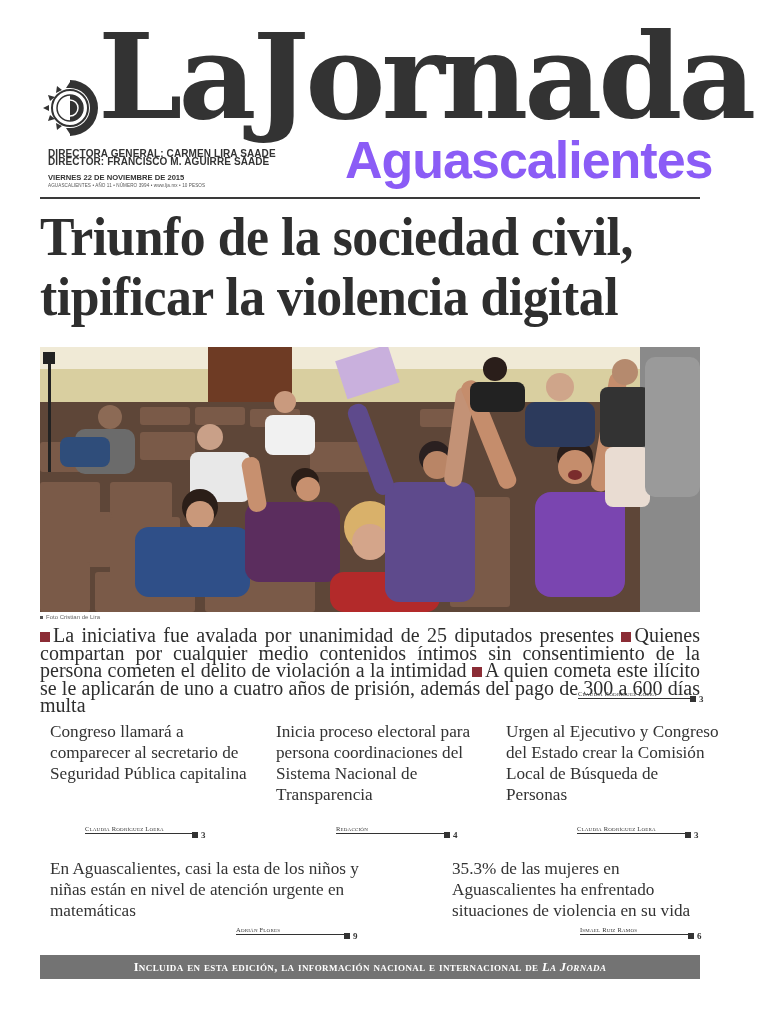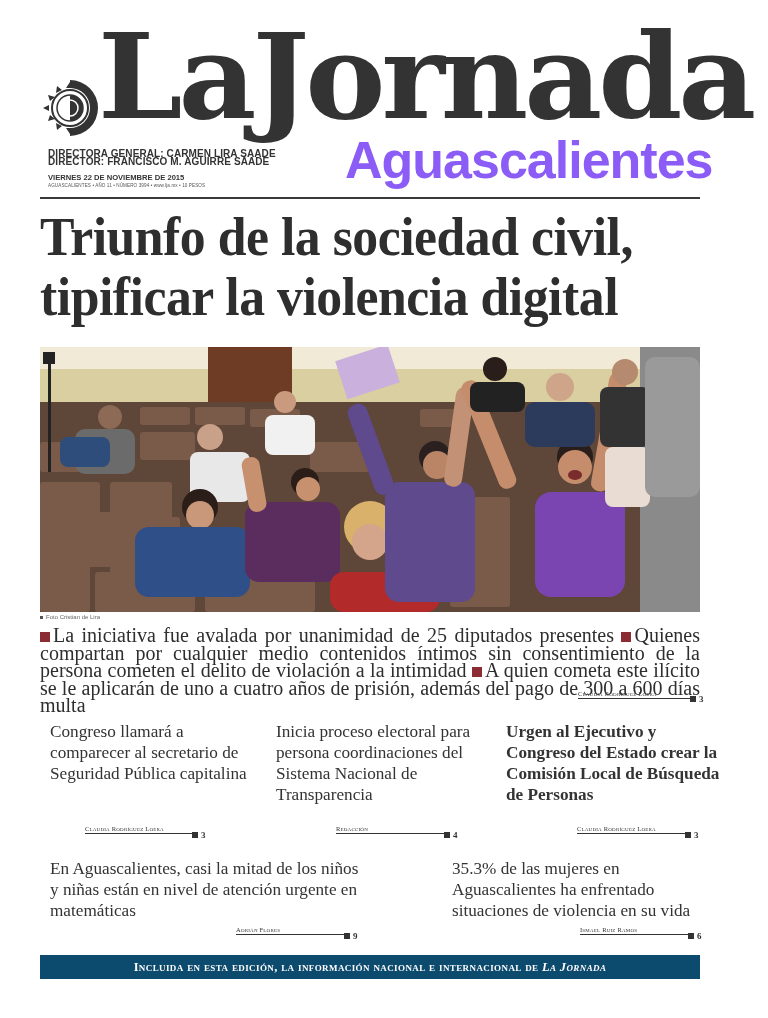--- a/index.html
+++ b/index.html
@@ -31,21 +31,21 @@
     
     .byline { font-family: "Liberation Serif", serif; font-size: 6.5px; font-variant: small-caps; color: #333; letter-spacing: 0.2px; }
     .byline .line { position: absolute; left: 0; bottom: -2px; height: 1px; background: #333; }
     .page-ref { font-family: "Liberation Serif", serif; font-weight: bold; font-size: 9px; color: #333; }
     .page-ref .sq { display: inline-block; width: 6px; height: 6px; background: #333; margin-right: 3px; vertical-align: 0px; }
 
     
     .story { font-size: 17.2px; line-height: 21px; color: #333; margin-left: 10px; }
 
     
-    .banner { left: 40px; top: 955px; width: 660px; height: 24px; background: #0c4a6e; color: #ffffff; font-family: "Liberation Serif", serif; font-weight: bold; font-size: 12.4px; line-height: 24px; text-align: center; font-variant: small-caps; letter-spacing: 0.4px; white-space: nowrap; }
+    .banner { left: 40px; top: 955px; width: 660px; height: 24px; background: #737373; color: #ffffff; font-family: "Liberation Serif", serif; font-weight: bold; font-size: 12.4px; line-height: 24px; text-align: center; font-variant: small-caps; letter-spacing: 0.4px; white-space: nowrap; }
     .banner .ital { font-style: italic; }
   </style>
 </head>
 <body>
 
 <div class="abs sun">
   <svg width="60" height="60" viewBox="0 0 60 60">
     <g fill="#333">
       <path d="M30 2 A28 28 0 0 1 30 58 L30 50 A20 20 0 0 0 30 10 Z"></path>
       <polygon points="30,4 26,10 34,10"></polygon>
@@ -185,31 +185,31 @@
 
 <div class="abs story" style="left:266px; top:721px; width:215px;">
   <span>Inicia proceso electoral para persona coordinaciones del Sistema Nacional de Transparencia</span>
 </div>
 <div class="abs byline" style="left:336px; top:825px;">
   <span>Redacción</span>
   <span class="line" style="width:108px;"></span>
 </div>
 <div class="abs page-ref" style="left:444px; top:830px;"><span class="sq"></span><span>4</span></div>
 
-<div class="abs story" style="left:496px; top:721px; width:215px;font-weight:bold;">
+<div class="abs story" style="left:496px; top:721px; width:215px;">
   <span>Urgen al Ejecutivo y Congreso del Estado crear la Comisión Local de Búsqueda de Personas</span>
 </div>
 <div class="abs byline" style="left:577px; top:825px;">
   <span>Claudia Rodríguez Loera</span>
   <span class="line" style="width:108px;"></span>
 </div>
 <div class="abs page-ref" style="left:685px; top:830px;"><span class="sq"></span><span>3</span></div>
 
 <div class="abs story" style="left:40px; top:858px; width:310px;">
-  <span>En Aguascalientes, casi la mitad de los niños y niñas están en nivel de atención urgente en matemáticas</span>
+  <span>En Aguascalientes, casi la esta de los niños y niñas están en nivel de atención urgente en matemáticas</span>
 </div>
 <div class="abs byline" style="left:236px; top:926px;">
   <span>Adrián Flores</span>
   <span class="line" style="width:108px;"></span>
 </div>
 <div class="abs page-ref" style="left:344px; top:931px;"><span class="sq"></span><span>9</span></div>
 
 <div class="abs story" style="left:442px; top:858px; width:270px;">
   <span>35.3% de las mujeres en Aguascalientes ha enfrentado situaciones de violencia en su vida</span>
 </div>

